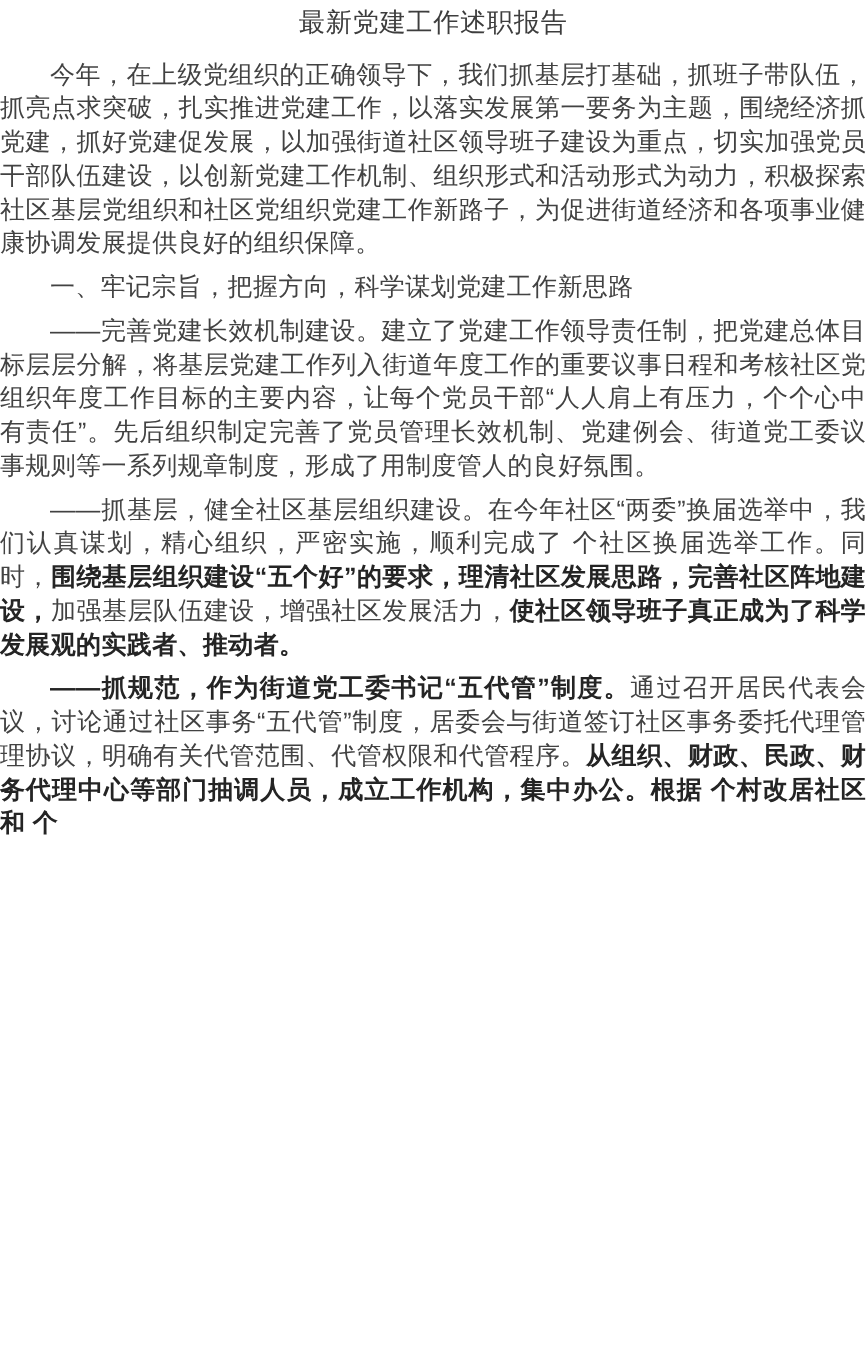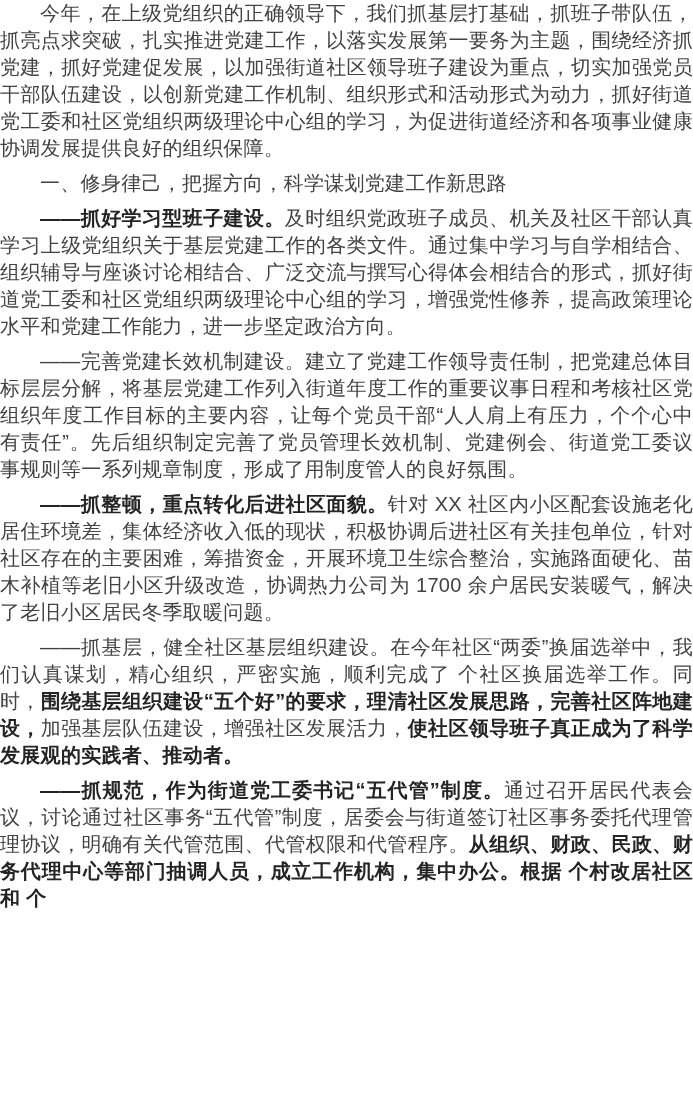--- a/index.html
+++ b/index.html
@@ -39,22 +39,21 @@
   }
   .run-bold {
     font-weight: 700;
     color: #242424;
   }
 </style>
 </head>
 <body>
 
 <main class="doc">
+  <h1 class="doc-title">最新党建工作述职报告</h1>
   <section id="content">
-      <p class="para"><span class="run">今年，在上级党组织的正确领导下，我们抓基层打基础，抓班子带队伍，抓亮点求突破，扎实推进党建工作，以落实发展第一要务为主题，围绕经济抓党建，抓好党建促发展，以加强街道社区领导班子建设为重点，切实加强党员干部队伍建设，以创新党建工作机制、组织形式和活动形式为动力，抓好街道党工委和社区党组织两级理论中心组的学习，为促进街道经济和各项事业健康协调发展提供良好的组织保障。</span></p>
-      <p class="heading"><span class="run">一、修身律己，把握方向，科学谋划党建工作新思路</span></p>
-      <p class="para"><span class="run-bold">——抓好学习型班子建设。</span><span class="run">及时组织党政班子成员、机关及社区干部认真学习上级党组织关于基层党建工作的各类文件。通过集中学习与自学相结合、组织辅导与座谈讨论相结合、广泛交流与撰写心得体会相结合的形式，抓好街道党工委和社区党组织两级理论中心组的学习，增强党性修养，提高政策理论水平和党建工作能力，进一步坚定政治方向。</span></p>
+      <p class="para"><span class="run">今年，在上级党组织的正确领导下，我们抓基层打基础，抓班子带队伍，抓亮点求突破，扎实推进党建工作，以落实发展第一要务为主题，围绕经济抓党建，抓好党建促发展，以加强街道社区领导班子建设为重点，切实加强党员干部队伍建设，以创新党建工作机制、组织形式和活动形式为动力，积极探索社区基层党组织和社区党组织党建工作新路子，为促进街道经济和各项事业健康协调发展提供良好的组织保障。</span></p>
+      <p class="heading"><span class="run">一、牢记宗旨，把握方向，科学谋划党建工作新思路</span></p>
       <p class="para"><span class="run">——完善党建长效机制建设。建立了党建工作领导责任制，把党建总体目标层层分解，将基层党建工作列入街道年度工作的重要议事日程和考核社区党组织年度工作目标的主要内容，让每个党员干部“人人肩上有压力，个个心中有责任”。先后组织制定完善了党员管理长效机制、党建例会、街道党工委议事规则等一系列规章制度，形成了用制度管人的良好氛围。</span></p>
-      <p class="para"><span class="run-bold">——抓整顿，重点转化后进社区面貌。</span><span class="run">针对 XX 社区内小区配套设施老化居住环境差，集体经济收入低的现状，积极协调后进社区有关挂包单位，针对社区存在的主要困难，筹措资金，开展环境卫生综合整治，实施路面硬化、苗木补植等老旧小区升级改造，协调热力公司为 1700 余户居民安装暖气，解决了老旧小区居民冬季取暖问题。</span></p>
       <p class="para"><span class="run">——抓基层，健全社区基层组织建设。在今年社区“两委”换届选举中，我们认真谋划，精心组织，严密实施，顺利完成了 个社区换届选举工作。同时，</span><span class="run-bold">围绕基层组织建设“五个好”的要求，理清社区发展思路，完善社区阵地建设，</span><span class="run">加强基层队伍建设，增强社区发展活力，</span><span class="run-bold">使社区领导班子真正成为了科学发展观的实践者、推动者。</span></p>
       <p class="para"><span class="run-bold">——抓规范，作为街道党工委书记“五代管”制度。</span><span class="run">通过召开居民代表会议，讨论通过社区事务“五代管”制度，居委会与街道签订社区事务委托代理管理协议，明确有关代管范围、代管权限和代管程序。</span><span class="run-bold">从组织、财政、民政、财务代理中心等部门抽调人员，成立工作机构，集中办公。根据 个村改居社区和 个</span></p>
     </section>
 </main>
 
 </body></html>

